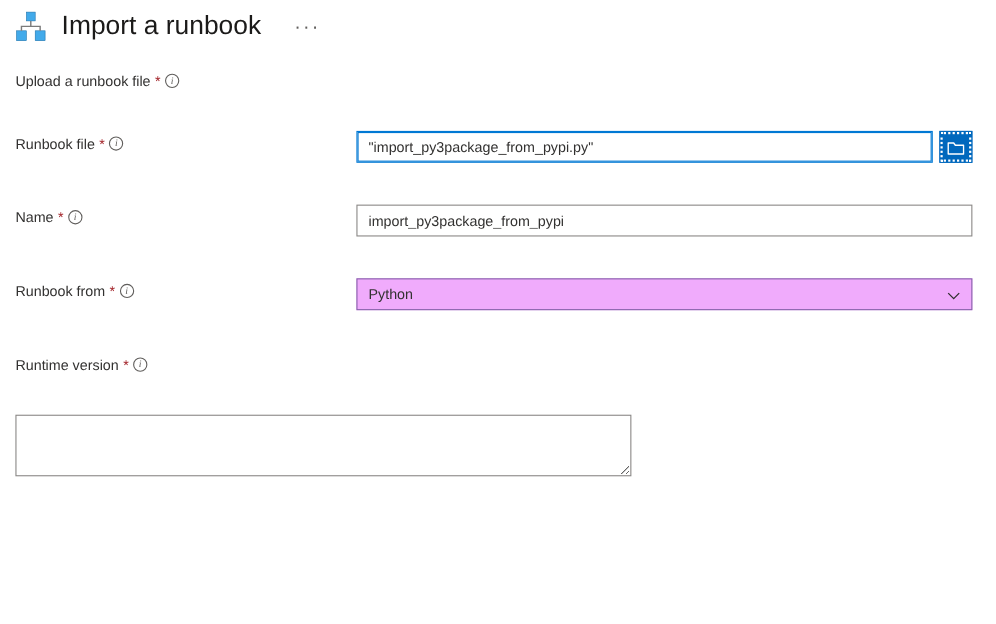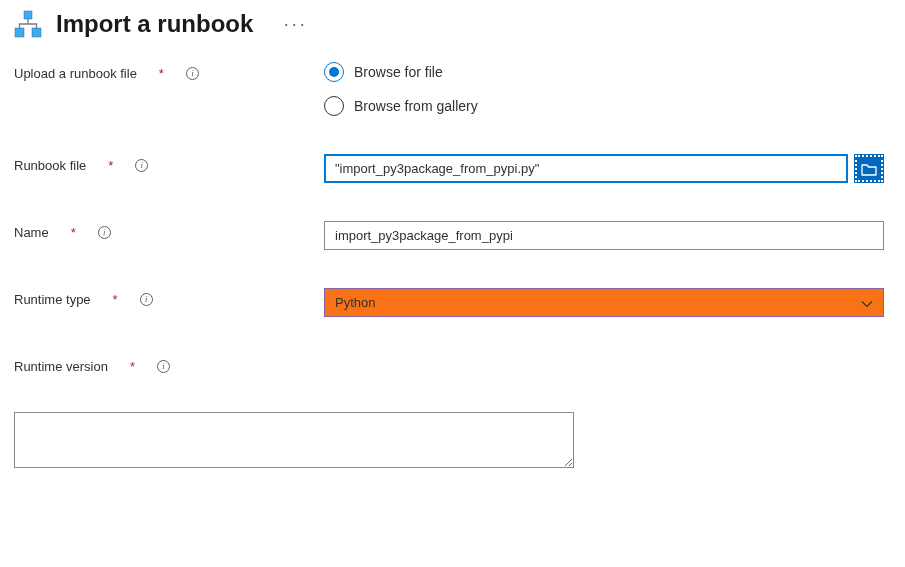--- a/index.html
+++ b/index.html
@@ -13,21 +13,21 @@
     }
     .header {
       display: flex;
       align-items: center;
       padding: 10px 14px 4px 14px;
       gap: 14px;
     }
     .header-icon svg { width: 28px; height: 28px; display:block; }
     .header-title {
       font-size: 24px;
-      font-weight: 700;
+      font-weight: 400;
       color: #1b1a19;
       flex: 0 0 auto;
     }
     .header-ellipsis {
       font-size: 18px;
       color: #605e5c;
       letter-spacing: 2px;
       padding-left: 16px;
       cursor: pointer;
       user-select: none;
@@ -38,21 +38,21 @@
     .row {
       display: flex;
       align-items: flex-start;
       margin-bottom: 38px;
     }
     .label-col {
       width: 310px;
       flex: 0 0 310px;
       display: flex;
       align-items: center;
-      gap: 22px;
+      gap: 4px;
       padding-top: 4px;
       font-size: 13px;
       color: #323130;
     }
     .label-text {}
     .req { color: #a4262c; }
     .info-icon {
       width: 13px; height: 13px;
       border: 1px solid #605e5c;
       border-radius: 50%;
@@ -126,21 +126,21 @@
       width: 100%;
       border: 1px solid #8763aa;
       padding: 6px 10px;
       font-size: 13px;
       font-family: inherit;
       color: #323130;
       display: flex;
       justify-content: space-between;
       align-items: flex-end;
       cursor: pointer;
-      background: #f97316;
+      background: #f0abfc;
     }
     .chev { width: 12px; height: 12px; }
     .textarea {
       width: 100%;
       border: 1px solid #8a8886;
       padding: 6px 10px;
       font-size: 13px;
       font-family: inherit;
       min-height: 56px;
       resize: vertical;
@@ -163,34 +163,20 @@
 </div>
 
 <div class="form">
 
   <div class="row">
     <div class="label-col">
       <span class="label-text">Upload a runbook file</span>
       <span class="req">*</span>
       <span class="info-icon">i</span>
     </div>
-    <div class="control-col">
-      <div class="radio-group">
-        <div class="radio-opt">
-          <span class="radio-circle checked">
-              <span class="radio-dot"></span>
-            </span>
-          <span class="radio-label">Browse for file</span>
-        </div>
-        <div class="radio-opt">
-          <span class="radio-circle"></span>
-          <span class="radio-label">Browse from gallery</span>
-        </div>
-      </div>
-    </div>
   </div>
 
   <div class="row">
     <div class="label-col">
       <span class="label-text">Runbook file</span>
       <span class="req">*</span>
       <span class="info-icon">i</span>
     </div>
     <div class="control-col">
       <div class="file-row">
@@ -210,21 +196,21 @@
       <span class="req">*</span>
       <span class="info-icon">i</span>
     </div>
     <div class="control-col">
       <input class="text-input" type="text" value="import_py3package_from_pypi" style="">
     </div>
   </div>
 
   <div class="row">
     <div class="label-col">
-      <span class="label-text">Runtime type</span>
+      <span class="label-text">Runbook from</span>
       <span class="req">*</span>
       <span class="info-icon">i</span>
     </div>
     <div class="control-col">
       <div class="select">
         <span>Python</span>
         <svg class="chev" viewBox="0 0 12 12">
           <path d="M1 3.5 L6 8.5 L11 3.5" fill="none" stroke="#323130" stroke-width="1.2"></path>
         </svg>
       </div>

